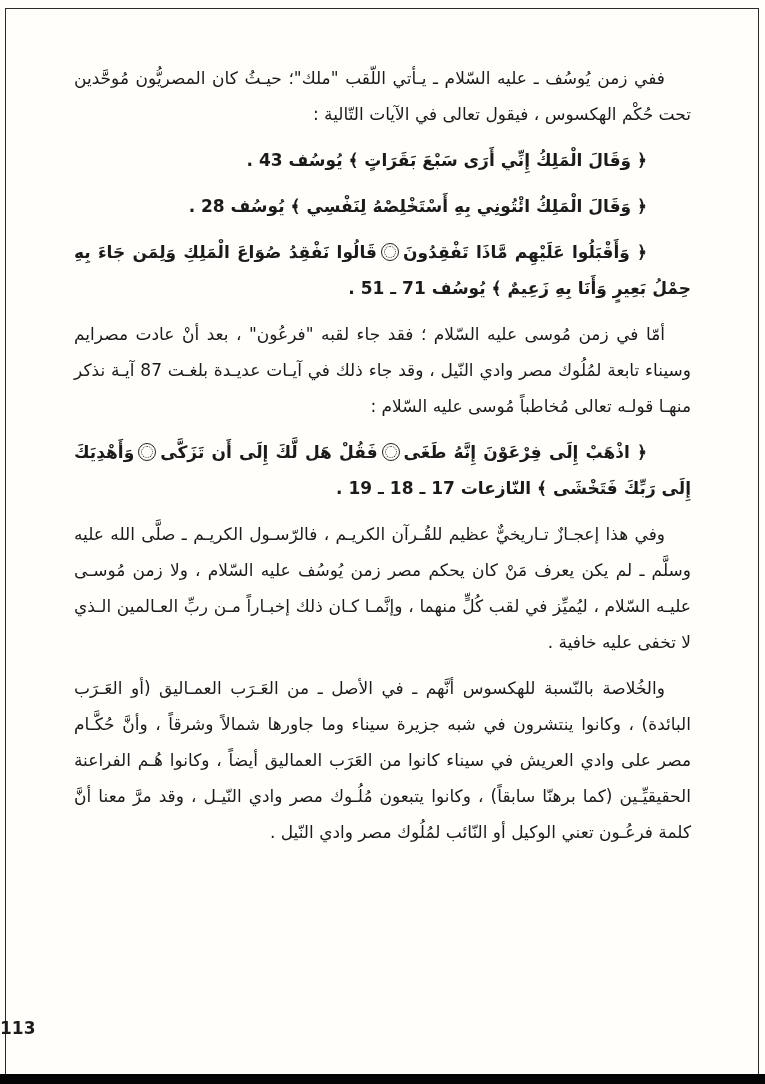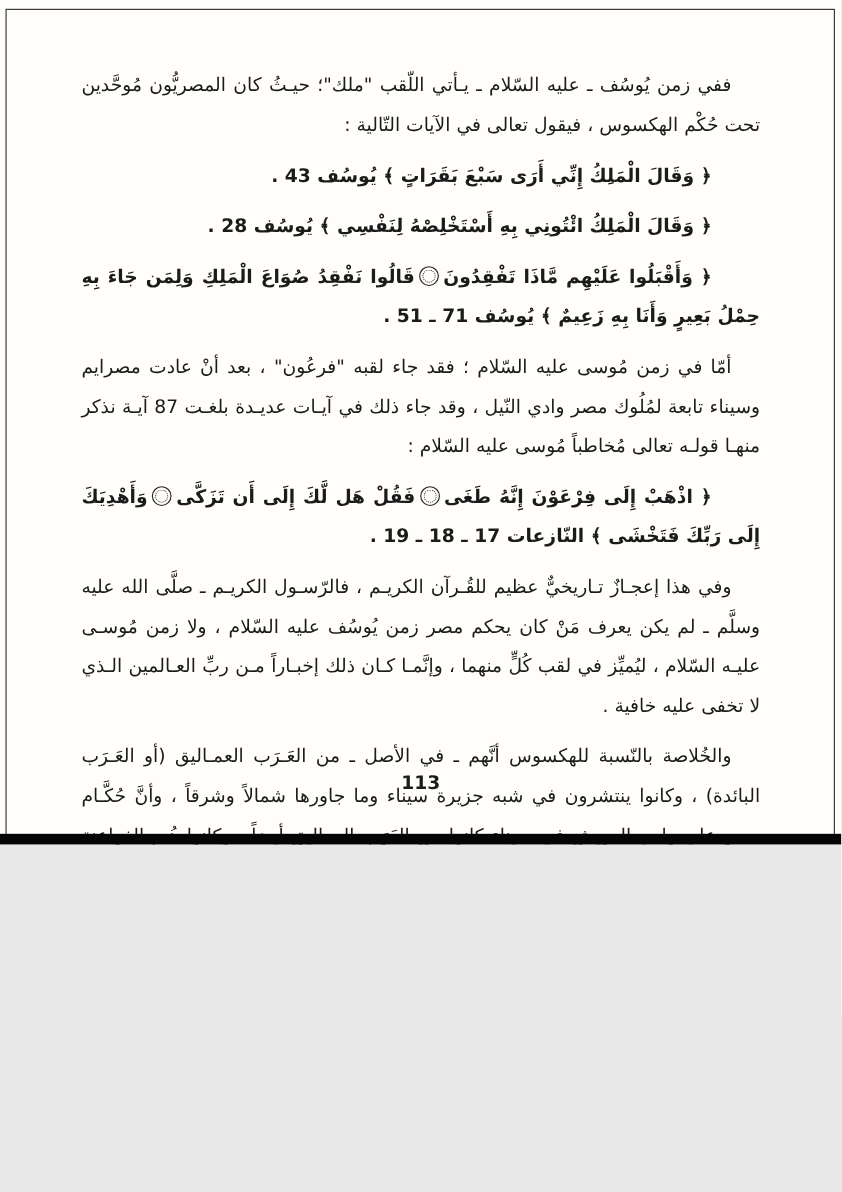--- a/index.html
+++ b/index.html
@@ -1,18 +1,18 @@
 <!DOCTYPE html>
 <html lang="ar" dir="rtl"><head>
 <meta charset="utf-8">
 <style>
   html,body{margin:0;padding:0;background:#e8e8e8;}
   .page{
     position:relative;
-    width:765px;height:768px;
+    width:765px;height:1084px;
     margin:0 auto;
     background:#fffefa;
     font-family:"DejaVu Sans","DejaVu Serif",sans-serif;
     color:#1b1b1b;
     overflow:hidden;
     box-sizing:border-box;
   }
   .frame{
     position:absolute;
     top:8px;left:5px;right:6px;bottom:8px;
@@ -58,21 +58,20 @@
   .ayah-mark::after{
     content:"";
     position:absolute;
     inset:2px;
     border:1px dotted #333;
     border-radius:50%;
   }
   .page-number{
     position:absolute;
     bottom:46px;left:0;right:0;
-    text-align:center;
     font-size:17px;
     font-weight:bold;
     direction:ltr;
   }
 </style>
 </head>
 <body>
 
 <div class="page">
   <div class="frame"></div>

